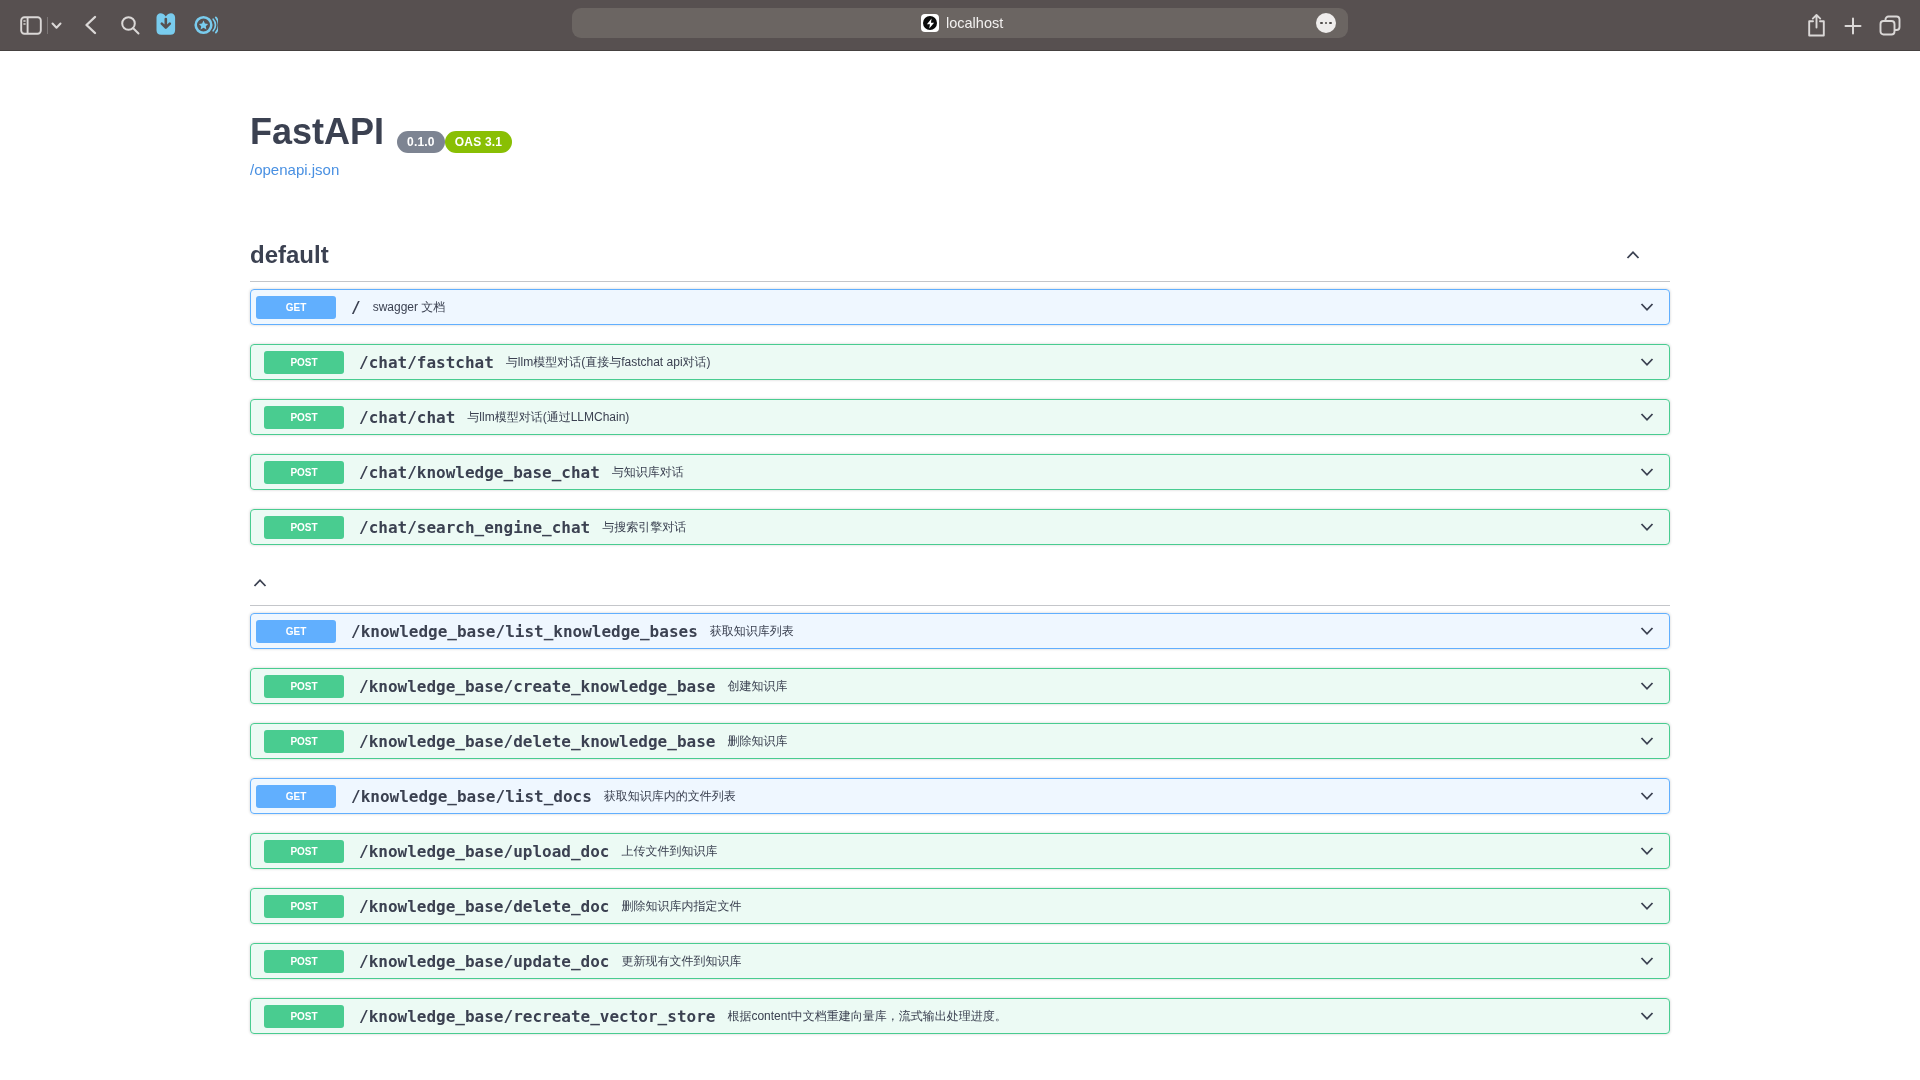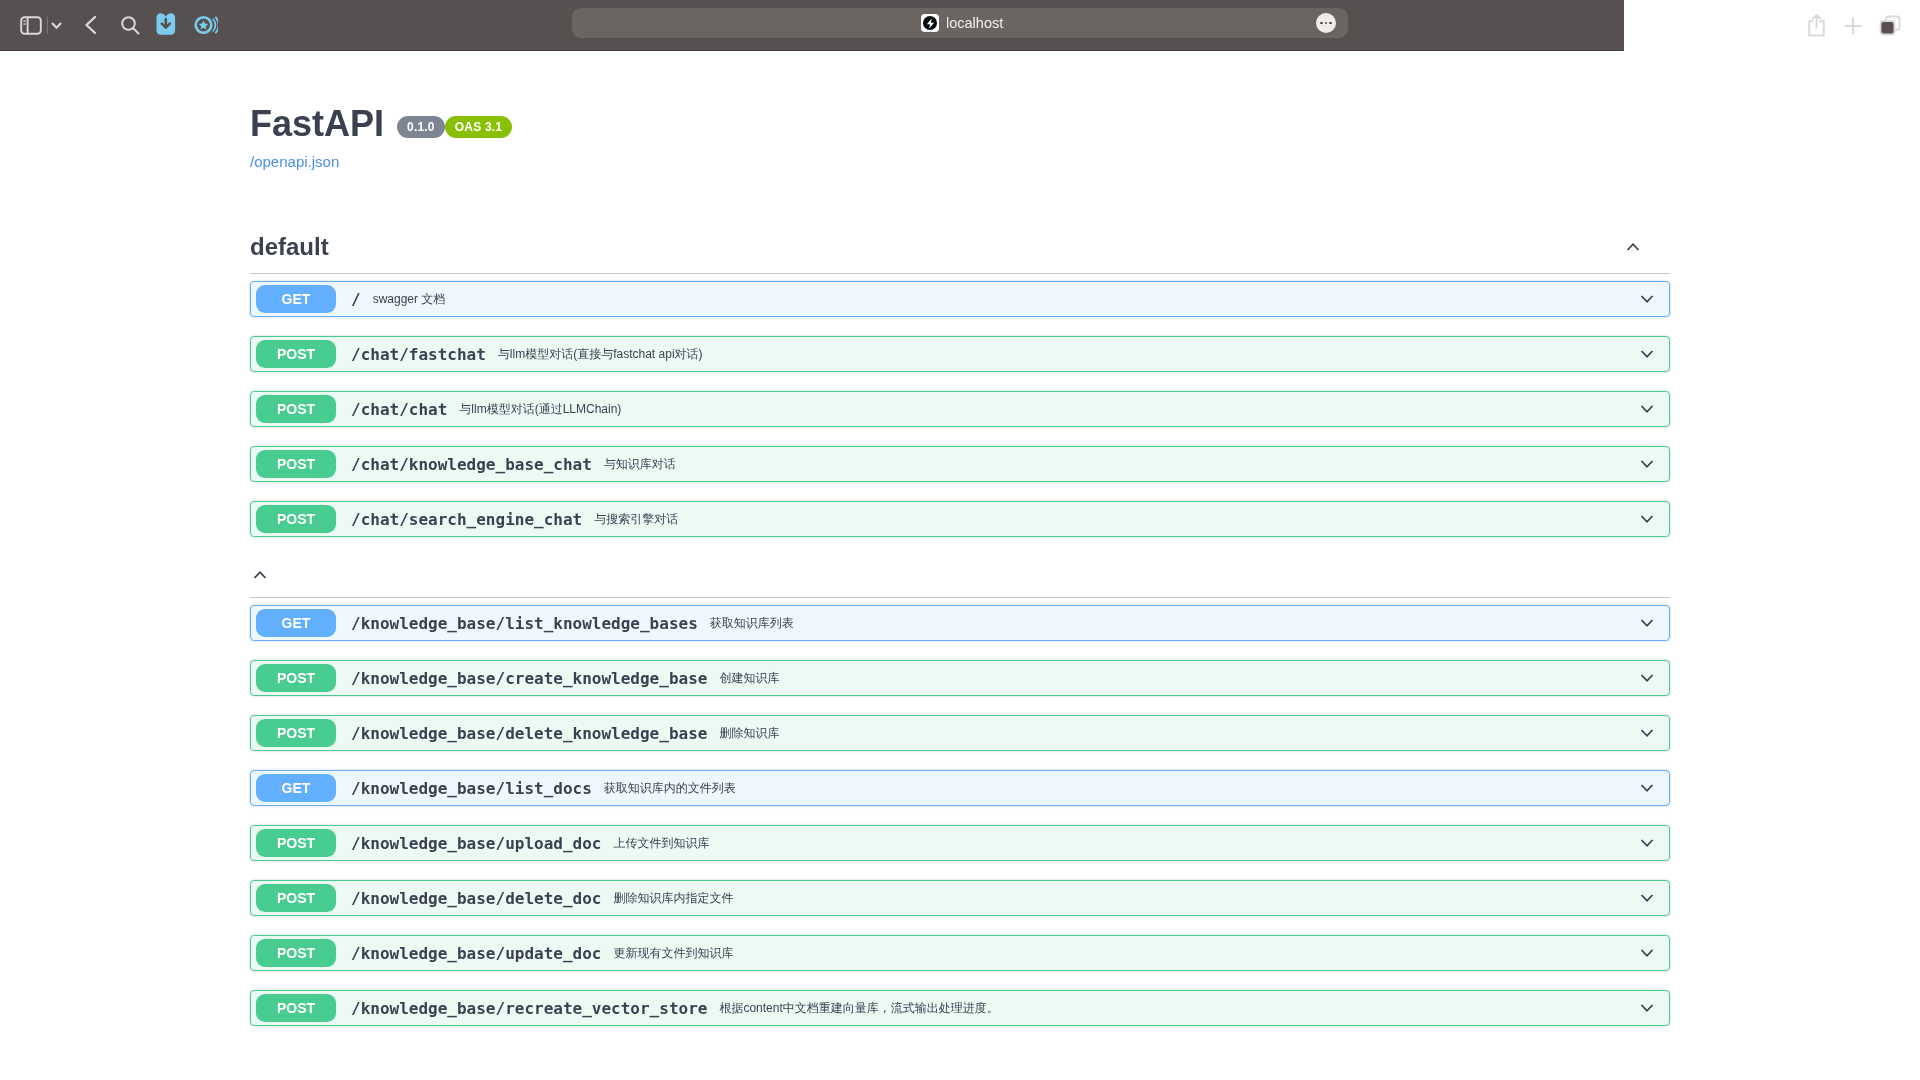--- a/index.html
+++ b/index.html
@@ -1,20 +1,20 @@
 <!DOCTYPE html>
 <html style="--get-color: #61affe; --post-color: #49cc90; --get-bg: rgba(97,175,254,0.1); --post-bg: rgba(73,204,144,0.1); --version-badge-bg: #7d8492; --oas-badge-bg: #89bf04; --heading-text: #3b4151; --link-color: #4990e2; --toolbar-bg: #575050; --urlbar-bg: #6b6562;"><head>
 <meta charset="utf-8">
 <style>
   * { box-sizing: border-box; margin: 0; padding: 0; }
   html, body { width: 1920px; height: 1080px; overflow: hidden; background: #fff;
     font-family: "Liberation Sans", sans-serif; }
 
   
-  .toolbar { position: relative; width: 1624px; height: 51px;
+  .toolbar { position: relative; width: 1920px; height: 51px;
     background: var(--toolbar-bg); border-bottom: 1px solid #454140; }
   .tb-item { position: absolute; display: flex; align-items: center; justify-content: center; }
   .tb-sep { position: absolute; left: 47px; top: 17px; width: 1px; height: 17px;
     background: rgba(255,255,255,.22); }
 
   .urlbar { position: absolute; left: 572px; top: 8px; width: 776px; height: 30px;
     border-radius: 9px; background: var(--urlbar-bg); display: flex; align-items: center; }
   .favicon { position: absolute; left: 349px; top: 6px; width: 18px; height: 18px;
     background: #fff; border-radius: 4px; display: flex; align-items: center; justify-content: center; }
   .favicon-circle { width: 14px; height: 14px; background: #0a0a0a; border-radius: 50%;
@@ -22,45 +22,45 @@
   .url-text { position: absolute; left: 374px; top: 0; height: 30px; line-height: 30px;
     color: #f3f1f0; font-size: 14.5px; }
   .ellipsis-btn { position: absolute; right: 12px; top: 5px; width: 20px; height: 20px;
     background: #efedec; border-radius: 50%; display: flex; align-items: center; justify-content: center;
     gap: 2px; }
   .ellipsis-btn i { width: 2.6px; height: 2.6px; background: #4c4847; border-radius: 50%; display: block; }
 
   
   .swagger-wrap { max-width: 1460px; margin: 0 auto; padding: 0 20px; }
   .info-block { padding-top: 52px; }
-  .api-title { display: flex; align-items: center; font-size: 36px; font-weight: 700;
-    color: var(--heading-text); line-height: 42px; }
+  .api-title { display: flex; align-items: flex-end; font-size: 36px; font-weight: 700;
+    color: var(--heading-text); line-height: 42px; margin-top: 8px; }
   .badges { display: flex; margin-left: 13px; margin-top: 6px; }
   .badge { color: #fff; font-size: 12px; font-weight: 700; line-height: 1;
     padding: 5px 10px; border-radius: 57px; letter-spacing: .2px; }
   .badge-version { background: var(--version-badge-bg); }
   .badge-oas { background: var(--oas-badge-bg); }
   .spec-link { display: inline-block; margin-top: 8px; font-size: 15px;
     color: var(--link-color); text-decoration: none; }
 
   .tag-section:first-child .tag-header { margin-top: 62px; }
   .tag-header { display: flex; align-items: center; justify-content: space-between;
     margin-top: 28px; padding: 0 27px 12px 0;
     border-bottom: 1px solid rgba(59,65,81,.3); cursor: pointer; }
   .tag-title { font-size: 24px; font-weight: 700; color: var(--heading-text); line-height: 28px; }
 
   .opblock { display: flex; align-items: center; height: 36px; padding: 5px;
     margin-top: 7px; margin-bottom: 19px; border-radius: 4px;
     box-shadow: 0 0 3px rgba(0,0,0,.19); cursor: pointer; }
   .opblock-get  { background: var(--get-bg);  border: 1px solid var(--get-color); }
   .opblock-post { background: var(--post-bg); border: 1px solid var(--post-color); }
-  .method { min-width: 80px; padding: 6px 0; text-align: center; border-radius: 9px;
-    color: #fff; font-size: 14px; font-weight: 700; }
+  .method { min-width: 80px; padding: 6px 0; text-align: center; border-radius: 3px;
+    color: #fff; font-size: 10px; font-weight: 700; }
   .method-get  { background: var(--get-color); }
-  .method-post { background: var(--post-color); }
+  .method-post { background: var(--post-color); margin-left: 8px; }
   .path { margin-left: 15px; font-family: "DejaVu Sans Mono", monospace;
     font-size: 16px; font-weight: 700; color: var(--heading-text); white-space: nowrap; }
   .desc { margin-left: 12px; font-size: 12px; color: var(--heading-text); white-space: nowrap; }
   .row-chevron { margin-left: auto; margin-right: 7px; display: flex; align-items: center; }
   .section-chevron { display: flex; align-items: center; }
 
   svg { display: block; }
 </style>
 </head>
 <body>

